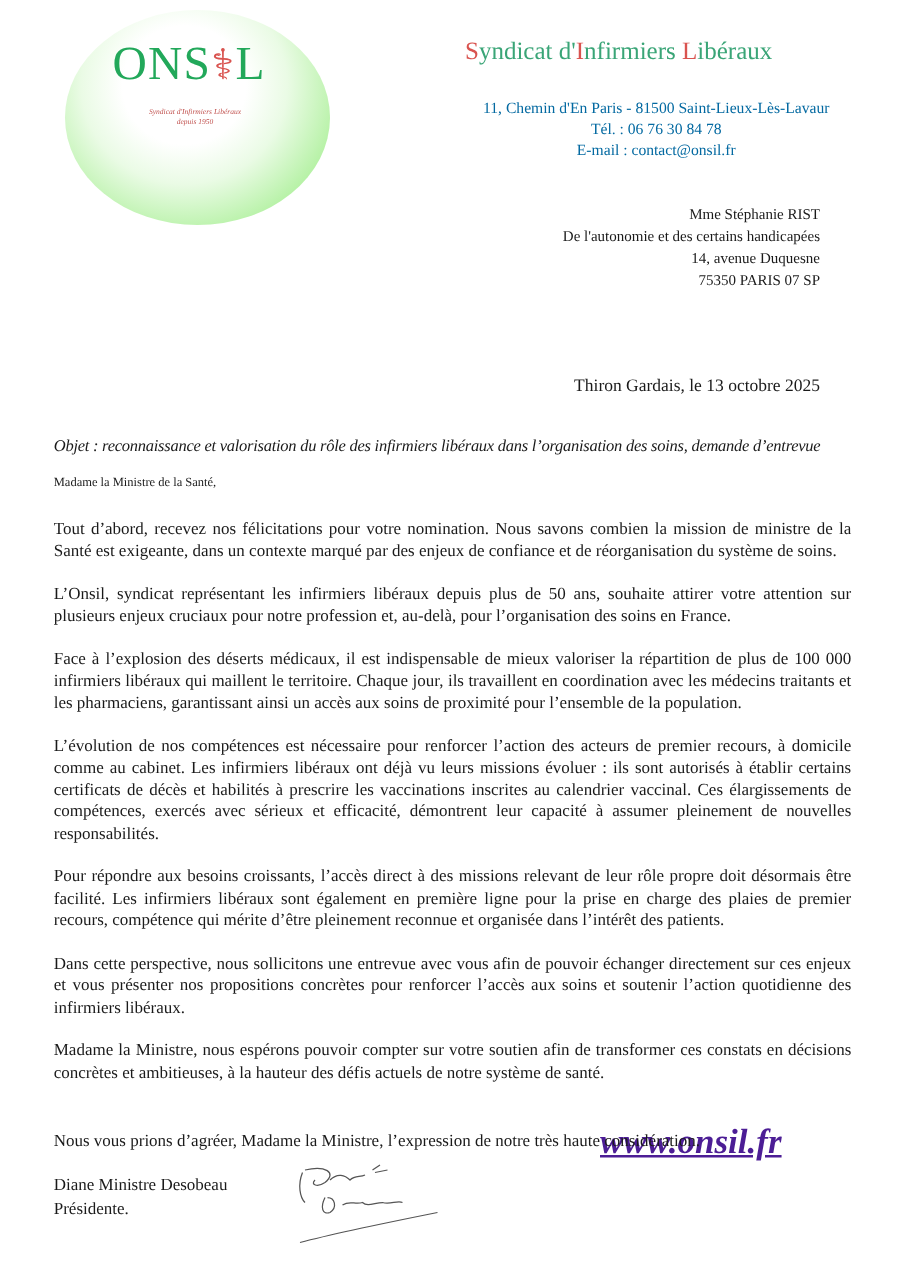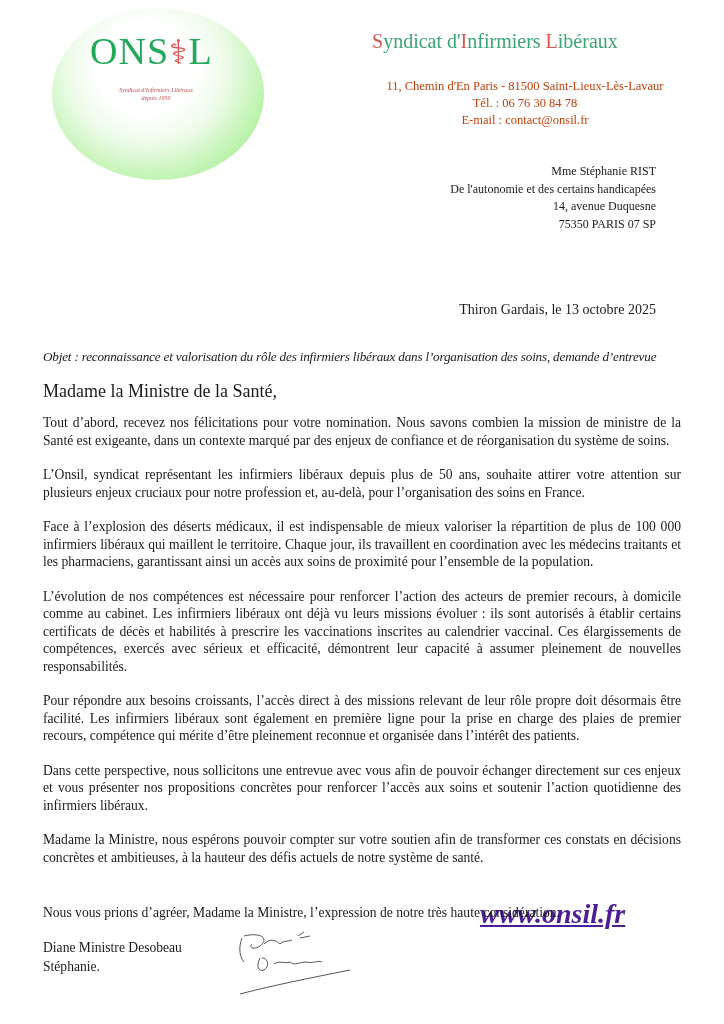--- a/index.html
+++ b/index.html
@@ -10,27 +10,27 @@
       background: radial-gradient(ellipse at 45% 35%, #ffffff 0%, #ffffff 30%, #eafbe5 50%, #b8f2a8 75%, #8ee87a 100%); }
     .logo-text { position: absolute; left: 90px; top: 32px; font-family: "Liberation Serif", serif;
       font-size: 38px; color: #22a85a; letter-spacing: 1px; line-height: 1; }
     .logo-text .staff { color: #d9534f; font-size: 34px; }
     .logo-sub { position: absolute; left: 96px; top: 86px; width: 120px; text-align: center;
       font-style: italic; font-size: 6px; color: #c0504d; line-height: 8px; }
 
     .org-title { position: absolute; left: 372px; top: 30px; font-size: 20px; color: #3aa577; white-space: nowrap; }
     .org-title .cap { color: #d9534f; }
     .org-info { position: absolute; left: 330px; top: 78px; width: 390px; text-align: center;
-      font-size: 12.5px; line-height: 17px; color: #c2410c; }
+      font-size: 12.5px; line-height: 17px; color: #0369a1; }
 
     .recipient { position: absolute; right: 68px; top: 163px; text-align: right; font-size: 12px; line-height: 17.5px; }
     .place-date { position: absolute; right: 68px; top: 302px; font-size: 14px; }
 
     .subject { position: absolute; left: 43px; top: 349px; font-style: italic; font-size: 13.2px; white-space: nowrap; letter-spacing: -0.2px; }
-    .salutation { position: absolute; left: 43px; top: 381px; font-size: 18px; }
+    .salutation { position: absolute; left: 43px; top: 381px; font-size: 10px; }
 
     .body-text { position: absolute; left: 43px; top: 414px; width: 638px; font-size: 13.6px; line-height: 17.5px; text-align: justify; }
     .body-text p { margin: 0 0 17px 0; }
 
     .closing { position: absolute; left: 43px; top: 905px; font-size: 13.6px; }
     .watermark { position: absolute; left: 480px; top: 898px; font-style: italic; font-weight: bold;
       font-size: 28px; color: #4c1d95; font-family: "Liberation Serif", serif; text-decoration: underline; }
     .signer { position: absolute; left: 43px; top: 938px; font-size: 13.6px; line-height: 19px; }
     .signature { position: absolute; left: 230px; top: 928px; width: 130px; height: 70px; }
   </style>
@@ -76,20 +76,20 @@
   <p>Pour répondre aux besoins croissants, l’accès direct à des missions relevant de leur rôle propre doit désormais être facilité. Les infirmiers libéraux sont également en première ligne pour la prise en charge des plaies de premier recours, compétence qui mérite d’être pleinement reconnue et organisée dans l’intérêt des patients.</p>
   <p>Dans cette perspective, nous sollicitons une entrevue avec vous afin de pouvoir échanger directement sur ces enjeux et vous présenter nos propositions concrètes pour renforcer l’accès aux soins et soutenir l’action quotidienne des infirmiers libéraux.</p>
   <p>Madame la Ministre, nous espérons pouvoir compter sur votre soutien afin de transformer ces constats en décisions concrètes et ambitieuses, à la hauteur des défis actuels de notre système de santé.</p>
 </div>
 
 <div class="watermark">www.onsil.fr</div>
 <div class="closing">Nous vous prions d’agréer, Madame la Ministre, l’expression de notre très haute considération.</div>
 
 <div class="signer">
   <div>Diane Ministre Desobeau</div>
-  <div>Stéphanie.</div>
+  <div>Présidente.</div>
 </div>
 
 <svg class="signature" viewBox="0 0 130 70">
   <path d="M12 10 C8 20, 10 30, 14 34 M14 8 C30 4, 40 10, 30 18 C24 22, 18 20, 22 16 M34 16 C40 10, 46 12, 50 16 C54 12, 58 14, 62 12 M68 8 L74 4 M70 10 L80 8" fill="none" stroke="#555" stroke-width="1"></path>
   <path d="M30 30 C26 38, 28 44, 34 42 C40 38, 38 30, 32 30 M44 36 C50 32, 54 36, 60 34 C64 38, 70 34, 76 34 C82 36, 88 32, 92 34" fill="none" stroke="#555" stroke-width="1"></path>
   <path d="M10 66 C40 58, 80 50, 120 42" fill="none" stroke="#555" stroke-width="1"></path>
 </svg>
 
 </body></html>

